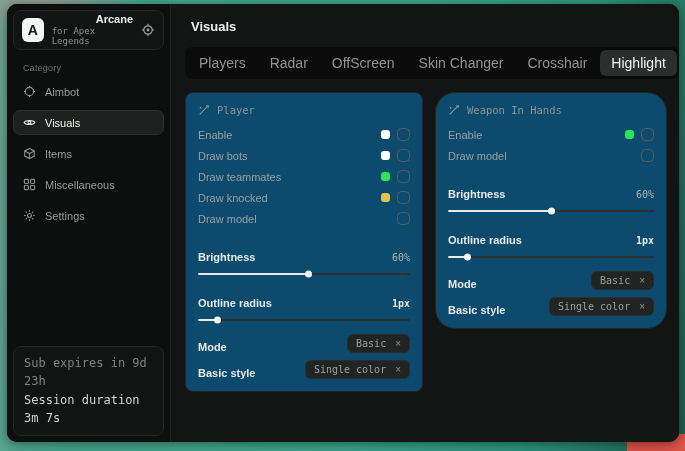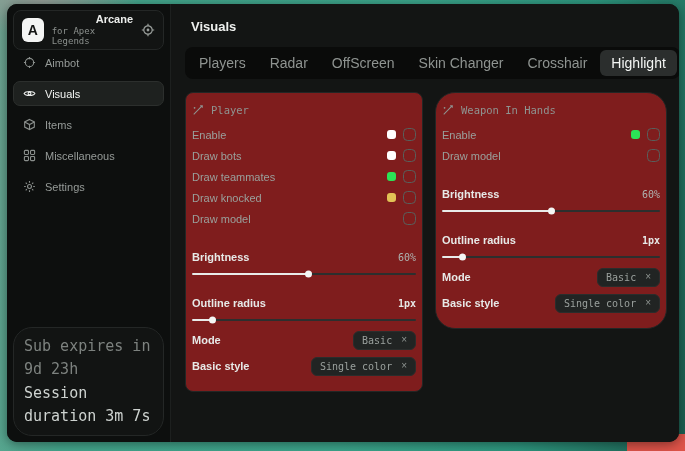--- a/index.html
+++ b/index.html
@@ -26,54 +26,54 @@
   .brand-sub { color:#8b908d; font-size:9px; font-family:"DejaVu Sans Mono", monospace; }
   .brand-ico { color:#9ba09d; display:flex; }
   .cat-label { color:#6e736f; font-size:9px; margin:13px 0 6px 10px; letter-spacing:.2px; }
   .nav { display:flex; flex-direction:column; gap:6px; }
   .nav-item { height:25px; border-radius:7px; display:flex; align-items:center; gap:9px;
     padding:0 9px; color:#969b98; font-size:11px; border:1px solid transparent; cursor:pointer;text-align:center; }
   .nav-item .ni { display:flex; color:#8a8f8c; }
   .nav-item.active { background:#1e211f; border-color:#2c2f2d; color:#f2f4f2; }
   .nav-item.active .ni { color:#e8eae8; }
   .side-foot { position:absolute; left:6px; right:6px; bottom:6px; border:1px solid #242726;
-    border-radius:19px; background:#121413; padding:7px 10px;
-    font-family:"DejaVu Sans Mono", monospace; font-size:15px; line-height:1.55; }
+    border-radius:8px; background:#121413; padding:7px 10px;
+    font-family:"DejaVu Sans Mono", monospace; font-size:12px; line-height:1.55; }
   .foot-1 { color:#7d827f; }
   .foot-2 { color:#ced3d0; }
 
   
   .main { flex:1; background:#131514; padding:13px 14px; }
   .page-title { color:#eef0ee; font-size:13px; font-weight:bold; margin:2px 0 13px 6px; }
   .tabbar { display:inline-flex; background:#0a0b0a; border-radius:8px; padding:3px; gap:2px; }
   .tab { padding:5px 11px; border-radius:6px; font-size:14px; color:#8f9491; cursor:pointer; white-space:nowrap; }
   .tab.active { background:#2b2e2d; color:#f4f6f4; }
 
   .panels { display:flex; gap:12px; margin-top:13px; align-items:flex-start; }
-  .panel { background:#7f1d1d; border:1px solid #232625; border-radius:8px; padding:9px 6px 12px; }
+  .panel { background:#0c4a6e; border:1px solid #232625; border-radius:8px; padding:9px 12px 12px; }
   .panel-l { width:238px; } .panel-r { width:232px;border-radius:20px; }
   .panel-head { display:flex; align-items:center; gap:7px; color:#8f9491;
     font-family:"DejaVu Sans Mono", monospace; font-size:10.5px; margin:2px 0 8px; }
   .row { display:flex; align-items:center; justify-content:space-between; height:21px; }
   .row-label { color:#9aa09c; font-size:11px; }
   .ctrls { display:flex; align-items:center; gap:7px; }
   .swatch { width:9px; height:9px; border-radius:3px; display:inline-block; }
   .checkbox { width:13px; height:13px; border-radius:4.5px; border:1.5px solid #595e5b; display:inline-block; cursor:pointer; }
 
   .slider-block { margin-top:19px; }
   .slider-head { display:flex; justify-content:space-between; align-items:center; height:18px; }
   .slider-label { color:#e7e9e7; font-size:11px; font-weight:bold; }
   .slider-value { color:#aeb3b0; font-size:10px; font-family:"DejaVu Sans Mono", monospace; }
   .slider-value.bright { color:#e7e9e7; font-weight:bold; }
   .track { height:2px; background:#2c2f2e; border-radius:2px; margin:7px 0 6px; position:relative; cursor:pointer; }
   .fill { height:100%; background:#e9ebe9; border-radius:2px; position:relative; }
   .thumb { position:absolute; right:-4px; top:50%; transform:translateY(-50%);
     width:7px; height:7px; background:#f4f6f4; border-radius:50%; }
 
-  .chip-row { display:flex; align-items:center; justify-content:space-between; height:26px; }
+  .chip-row { display:flex; align-items:flex-end; justify-content:space-between; height:26px; }
   .chip-label { color:#e7e9e7; font-size:11px; font-weight:bold; }
   .chip { background:#212423; border:1px solid #2a2d2c; border-radius:6px; height:19px;
     display:inline-flex; align-items:center; padding:0 8px; gap:9px; cursor:pointer; }
   .chip-val { color:#9aa09d; font-size:10px; font-family:"DejaVu Sans Mono", monospace; }
   .chip-x { color:#8f9491; font-size:10px; line-height:1; cursor:pointer; }
   svg { display:block; }
 </style>
 </head>
 <body>
 
@@ -91,20 +91,21 @@
       </div>
       <span class="brand-ico">
         <svg width="14" height="14" viewBox="0 0 14 14" fill="none" stroke="currentColor" stroke-width="1.2">
           <circle cx="7" cy="7" r="4.2"></circle>
             <circle cx="7" cy="7" r="0.8" fill="currentColor"></circle>
           <path d="M7 .8v2.2M7 11v2.2M.8 7H3M11 7h2.2"></path>
         </svg>
       </span>
     </div>
 
+    <div class="cat-label">Category</div>
 
     <div class="nav">
       <div class="nav-item">
         <span class="ni">
           <svg width="13" height="13" viewBox="0 0 14 14" fill="none" stroke="currentColor" stroke-width="1.2">
             <circle cx="7" cy="7" r="4.5"></circle>
               <path d="M7 1v2.4M7 10.6V13M1 7h2.4M10.6 7H13"></path>
           </svg>
           </span>
         <span>Aimbot</span>

